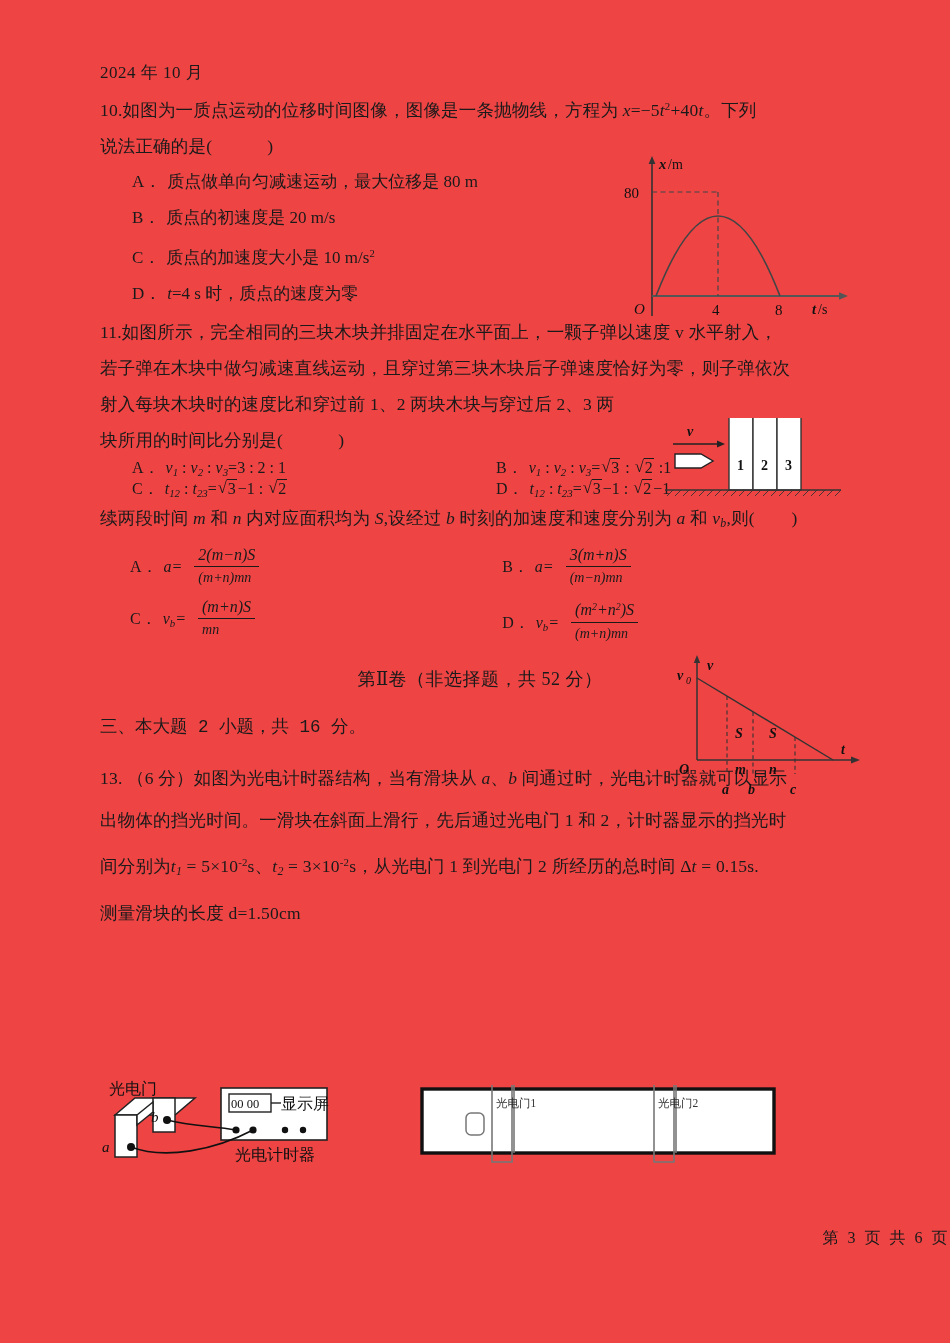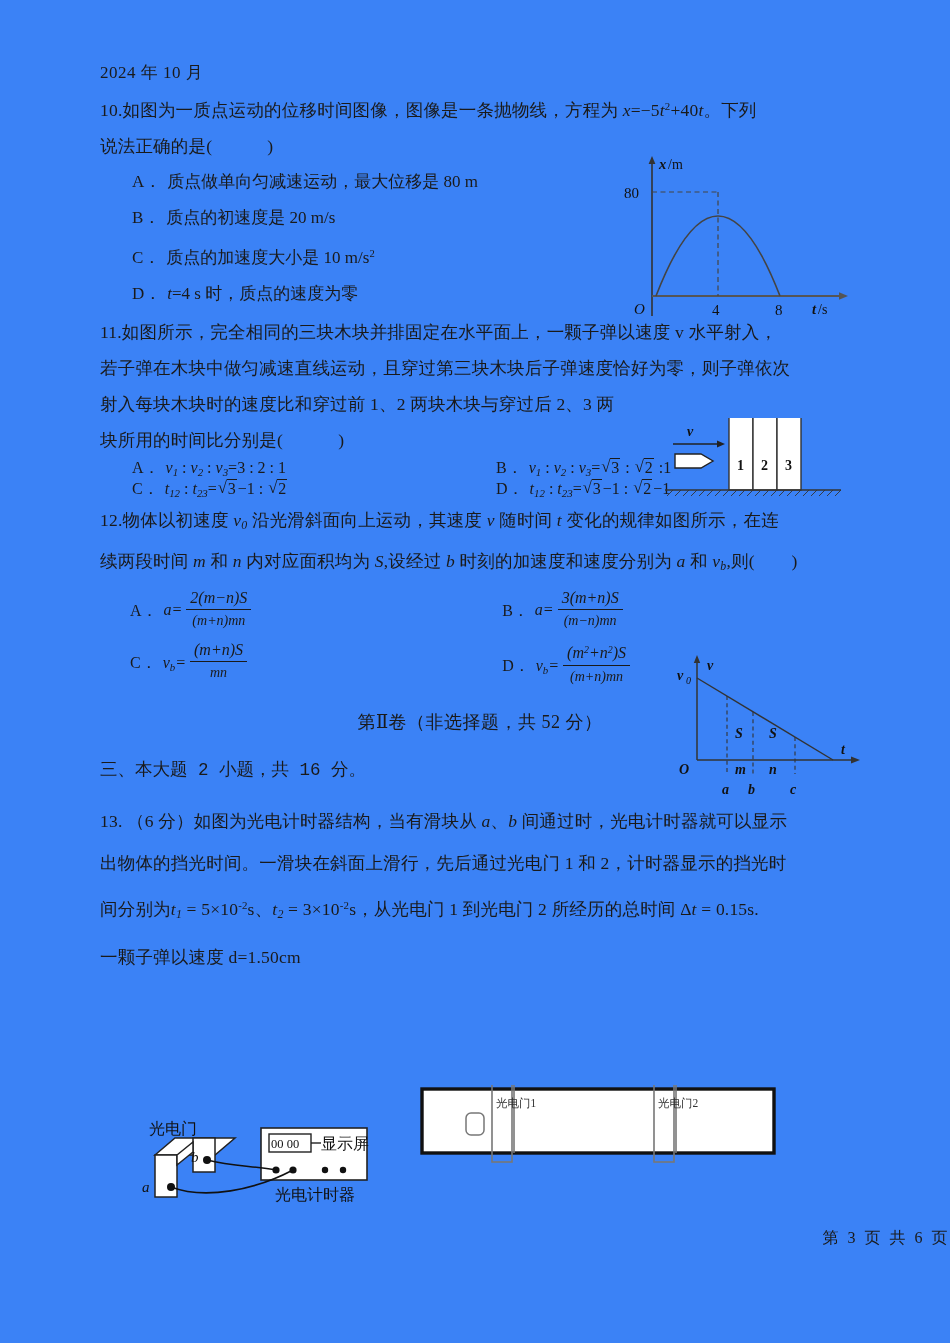--- a/index.html
+++ b/index.html
@@ -9,21 +9,21 @@
   }
   body {
     font-family: "Liberation Serif", "DejaVu Serif", serif;
     color: #1a1a1a;
   }
   .page {
     position: relative;
     width: 950px;
     height: 1343px;
     margin: 0 auto;
-    background: #3b82f6;
+    background: #ef4444;
     overflow: hidden;
   }
   .content {
     position: absolute;
     left: 100px;
     top: 58px;
     width: 760px;
   }
 
   
@@ -68,22 +68,22 @@
     border-top: 1px solid #1a1a1a;
     padding: 0 1px 0 1px;
     display: inline-block;
     line-height: 1.08;
   }
 
   
   .frac {
     display: inline-block;
     vertical-align: -0.62em;
-    text-align: center;
-    margin: 0 4px;
+    text-align: left;
+    margin: 0 12px;
     font-style: italic;
   }
   .frac .num {
     display: block;
     border-bottom: 1px solid #1a1a1a;
     padding: 0 4px 1px 4px;
     font-size: 16px;
     line-height: 20px;
   }
   .frac .den {
@@ -188,23 +188,20 @@
     </div>
     <div class="opt-row" style="padding-left:32px">
       <div class="opt-col">
         <span class="opt-label">C．</span><span class="ital">t<sub>12</sub></span> : <span class="ital">t<sub>23</sub></span>=<span class="sqrt"><span>3</span></span>−1 : <span class="sqrt"><span>2</span></span>
       </div>
       <div class="opt-col">
         <span class="opt-label">D．</span><span class="ital">t<sub>12</sub></span> : <span class="ital">t<sub>23</sub></span>=<span class="sqrt"><span>3</span></span>−1 : <span class="sqrt"><span>2</span></span>−1
       </div>
     </div>
 
-    <div class="qline q-body">
-      <span>12.</span>物体以初速度 <span class="ital">v<sub>0</sub></span> 沿光滑斜面向上运动，其速度 <span class="ital">v</span> 随时间 <span class="ital">t</span> 变化的规律如图所示，在连
-    </div>
     <div class="qline">
       续两段时间 <span class="ital">m</span> 和 <span class="ital">n</span> 内对应面积均为 <span class="ital">S</span>,设经过 <span class="ital">b</span> 时刻的加速度和速度分别为 <span class="ital">a</span> 和 <span class="ital">v<sub>b</sub></span>,则(<span class="blankparen">&nbsp;&nbsp;</span>)
     </div>
 
     <div class="q12-opts">
       <div class="opt-row">
         <div class="opt-col wide">
           <span class="opt-label">A．</span><span class="ital">a=</span><span class="frac"><span class="num">2(m−n)S</span><span class="den">(m+n)mn</span></span>
         </div>
         <div class="opt-col">
@@ -225,21 +222,21 @@
     <div class="section-left">三、本大题 2 小题，共 16 分。</div>
 
     <div class="q13-block">
       <div class="q13-line">
         <span>13.</span>&nbsp;<span>（6 分）</span><span>如图为光电计时器结构，当有滑块从 <span class="ital">a</span>、<span class="ital">b</span> 间通过时，光电计时器就可以显示</span>
       </div>
       <div class="q13-line">出物体的挡光时间。一滑块在斜面上滑行，先后通过光电门 1 和 2，计时器显示的挡光时</div>
       <div class="q13-line">
         <span>间分别为</span><span class="ital">t</span><sub>1</sub> = 5×10<sup>-2</sup>s<span>、</span><span class="ital">t</span><sub>2</sub> = 3×10<sup>-2</sup>s<span>，从光电门 1 到光电门 2 所经历的总时间 </span>Δ<span class="ital">t</span> = 0.15s<span>.</span>
       </div>
-      <div class="q13-line">一颗子弹以速度 d=1.50cm</div>
+      <div class="q13-line">测量滑块的长度 d=1.50cm</div>
     </div>
 
   </div>
 
   <div class="fig" style="left:612px; top:148px;">
     <svg width="250" height="172" viewBox="0 0 250 172">
 
       <line x1="40" y1="168" x2="40" y2="14" stroke="#333" stroke-width="1.6"></line>
       <polygon points="40,8 36.6,16 43.4,16" fill="#333"></polygon>
 
@@ -332,21 +329,21 @@
 
       <text x="70" y="126" font-size="14" font-style="italic" font-weight="bold" fill="#111">m</text>
       <text x="104" y="126" font-size="14" font-style="italic" font-weight="bold" fill="#111">n</text>
 
       <text x="57" y="146" font-size="14" font-style="italic" font-weight="bold" fill="#111">a</text>
       <text x="83" y="146" font-size="14" font-style="italic" font-weight="bold" fill="#111">b</text>
       <text x="125" y="146" font-size="14" font-style="italic" font-weight="bold" fill="#111">c</text>
     </svg>
   </div>
 
-  <div class="fig" style="left:95px; top:1120px;margin-left:40px;">
+  <div class="fig" style="left:95px; top:1080px;">
     <svg width="300" height="125" viewBox="0 0 300 125">
 
       <text x="14" y="14" font-size="16" fill="#111">光电门</text>
 
       <g stroke="#222" stroke-width="1.5" fill="#fff">
 
         <polygon points="20,35 40,18 100,18 80,35"></polygon>
 
         <rect x="20" y="35" width="22" height="42"></rect>
 

